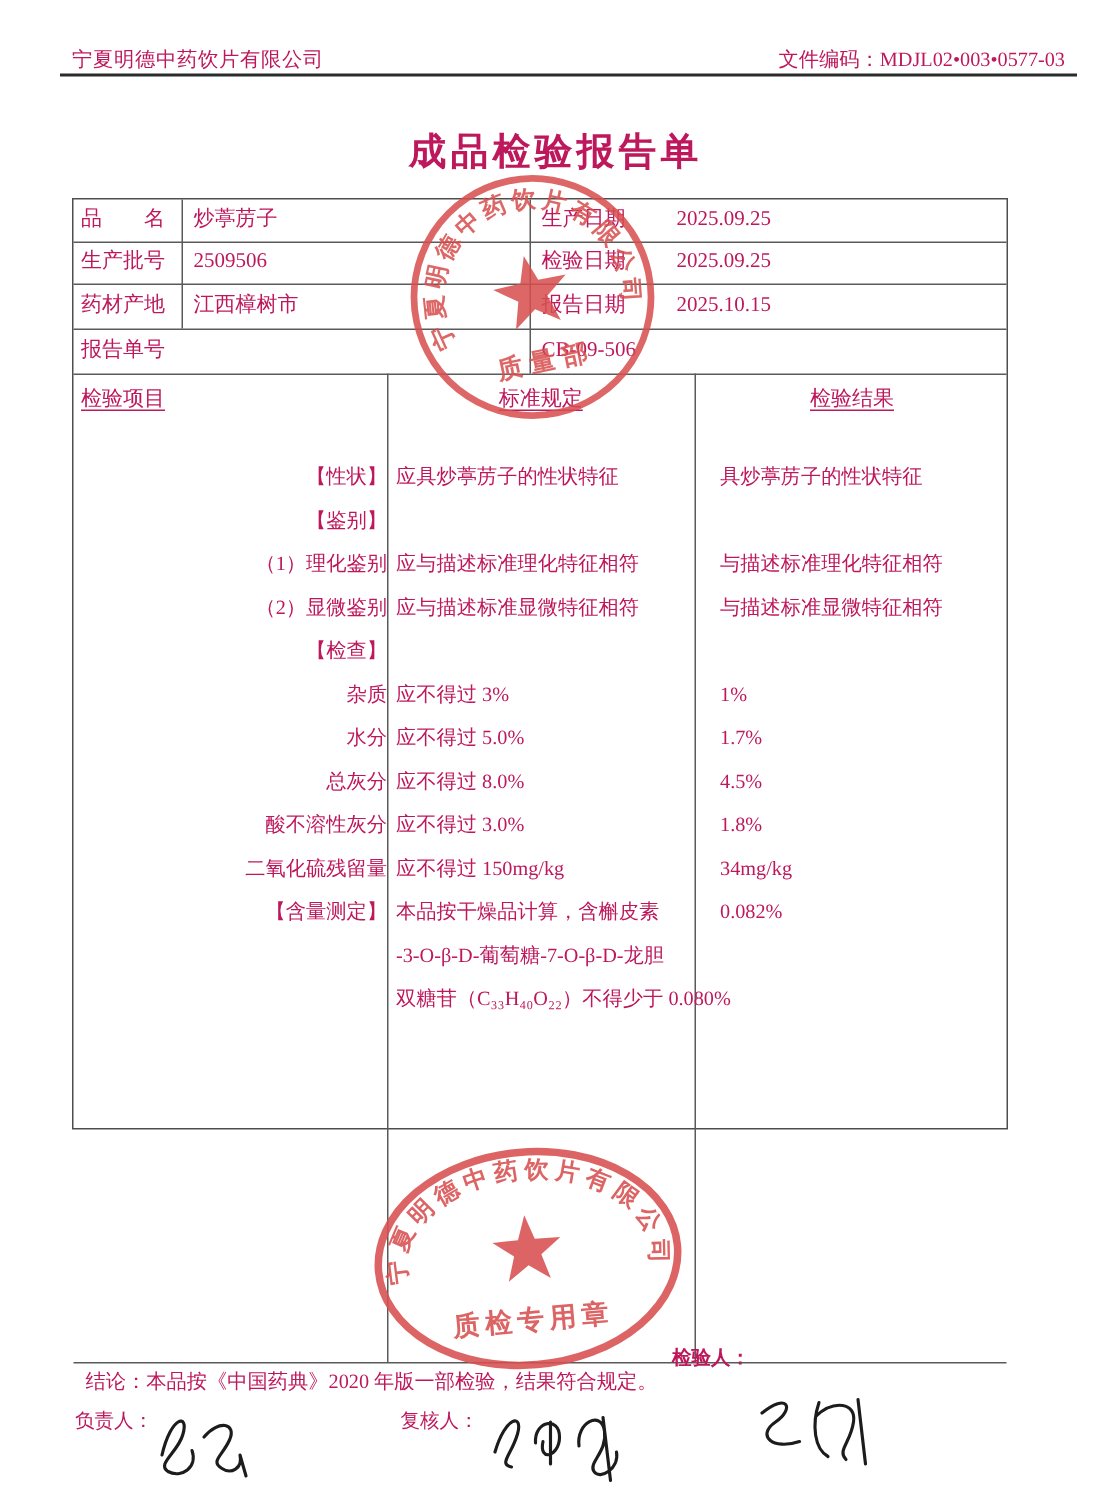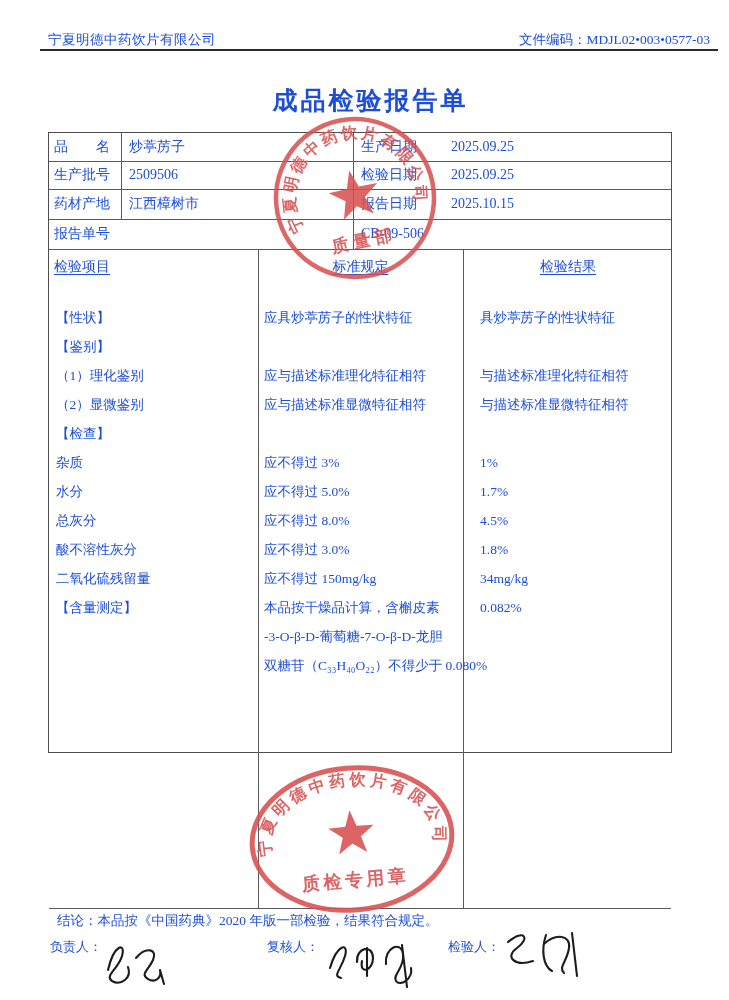--- a/index.html
+++ b/index.html
@@ -1,18 +1,18 @@
 <!DOCTYPE html>
 <html><head>
 <meta charset="utf-8">
 <style>
   html,body{margin:0;padding:0;background:#ffffff;}
   .page{
     position:relative;width:729px;height:1000px;background:#ffffff;
-    font-family:"Liberation Serif","DejaVu Serif",serif;color:#1d4ed8;overflow:hidden;
+    font-family:"Liberation Serif","DejaVu Serif",serif;color:#be185d;overflow:hidden;
   }
   
   .hdr-company{position:absolute;left:48px;top:31px;font-size:13.5px;letter-spacing:.5px;}
   .hdr-code{position:absolute;right:19px;top:31px;font-size:13.5px;}
   .hdr-rule{position:absolute;left:40px;top:49px;width:678px;height:2px;background:#2b2b2b;}
   .doc-title{position:absolute;left:0;right:0;top:84px;text-align:center;
     font-size:25px;font-weight:bold;letter-spacing:3px;padding-left:12px;}
   
   .tbl{position:absolute;left:48px;top:132px;width:624px;height:621px;
     border:1px solid #4e4e4e;box-sizing:border-box;}
@@ -30,21 +30,21 @@
   .c-label2{left:312px;}
   .c-value2{left:402px;}
   
   .items-hdr{position:absolute;top:124px;height:20px;line-height:20px;font-size:14px;}
   .items-hdr span{text-decoration:underline;text-underline-offset:3px;}
   .ih-1{left:5px;}
   .ih-2{left:209px;width:205px;text-align:center;}
   .ih-3{left:414px;width:210px;text-align:center;}
   .items-rows{position:absolute;top:170px;left:0;width:624px;}
   .item-row{display:flex;height:29px;line-height:29px;font-size:13.5px;}
-  .item-row .col-item{width:209px;padding-left:7px;box-sizing:border-box;white-space:nowrap;}
+  .item-row .col-item{width:209px;padding-left:7px;box-sizing:border-box;white-space:nowrap;text-align:right;}
   .item-row .col-spec{width:205px;padding-left:6px;box-sizing:border-box;white-space:nowrap;}
   .item-row .col-result{flex:1;padding-left:17px;box-sizing:border-box;white-space:nowrap;}
   
   .conclusion{position:absolute;top:775px;left:0;width:624px;height:26px;line-height:25px;
     padding-left:8px;box-sizing:border-box;font-size:13.5px;white-space:nowrap;}
   
   .sign-label{position:absolute;font-size:13px;white-space:nowrap;}
   .sig{position:absolute;}
   .sig path{fill:none;stroke:#1c1c1c;stroke-width:2.1;stroke-linecap:round;stroke-linejoin:round;}
   
@@ -209,21 +209,21 @@
       <text font-size="16" fill="#d84f4f" font-weight="bold">
         <textPath href="#arcBot" startOffset="0" textLength="235">宁夏明德中药饮片有限公司</textPath>
       </text>
       <path transform="translate(109,74) scale(0.92)" fill="#d84f4f" d="M0,-26 L6.1,-8.4 L24.7,-8 L9.9,3.2 L15.3,21 L0,10.4 L-15.3,21 L-9.9,3.2 L-24.7,-8 L-6.1,-8.4 Z"></path>
       <text x="109" y="126" font-size="18" letter-spacing="3.5" font-weight="bold" text-anchor="middle" fill="#d84f4f">质检专用章</text>
     </g>
   </svg>
 
   <div class="sign-label" style="left:50px;top:938px;">负责人：</div>
   <div class="sign-label" style="left:267px;top:938px;">复核人：</div>
-  <div class="sign-label" style="left:448px;top:938px;">检验人：</div>
+  <div class="sign-label" style="left:448px;top:896px;font-weight:bold;">检验人：</div>
 
   <svg class="sig" style="left:92px;top:936px;" width="84" height="58" viewBox="0 0 84 58">
     <path d="M16,34 C22,8 34,6 30,20 C27,32 12,40 20,45 C29,50 40,42 36,31"></path>
     <path d="M44,22 C54,10 66,13 61,24 C56,35 48,38 56,43 C62,47 70,43 68,34 L72,48"></path>
   </svg>
   <svg class="sig" style="left:322px;top:930px;" width="118" height="64" viewBox="0 0 118 64">
     <path d="M8,38 C15,14 27,12 23,26 C19,40 10,46 19,48"></path>
     <path d="M35,32 C34,17 51,14 51,28 C51,41 37,45 40,31 M45,18 L45,46"></path>
     <path d="M64,34 C62,18 79,10 81,24 C83,38 70,45 74,51 C78,57 91,49 89,38 M80,15 L85,57"></path>
   </svg>

